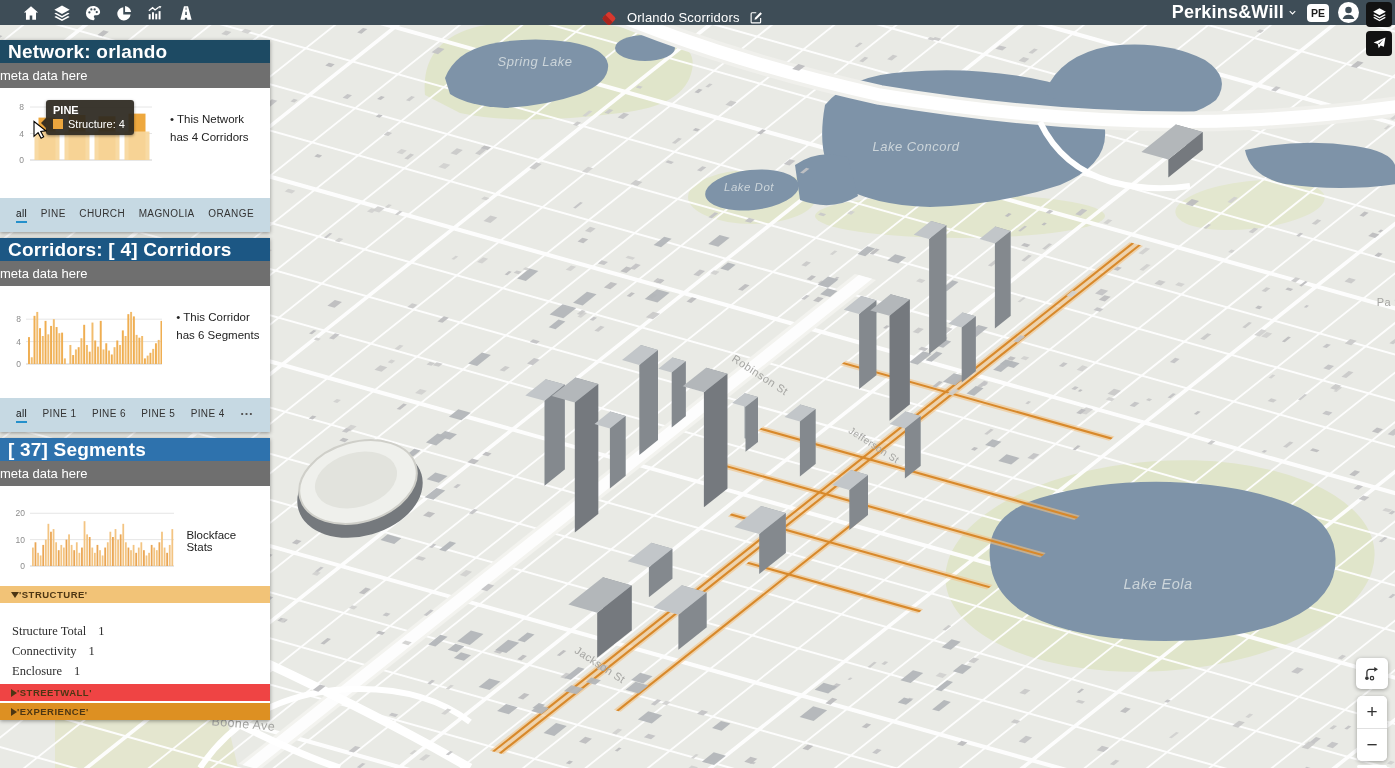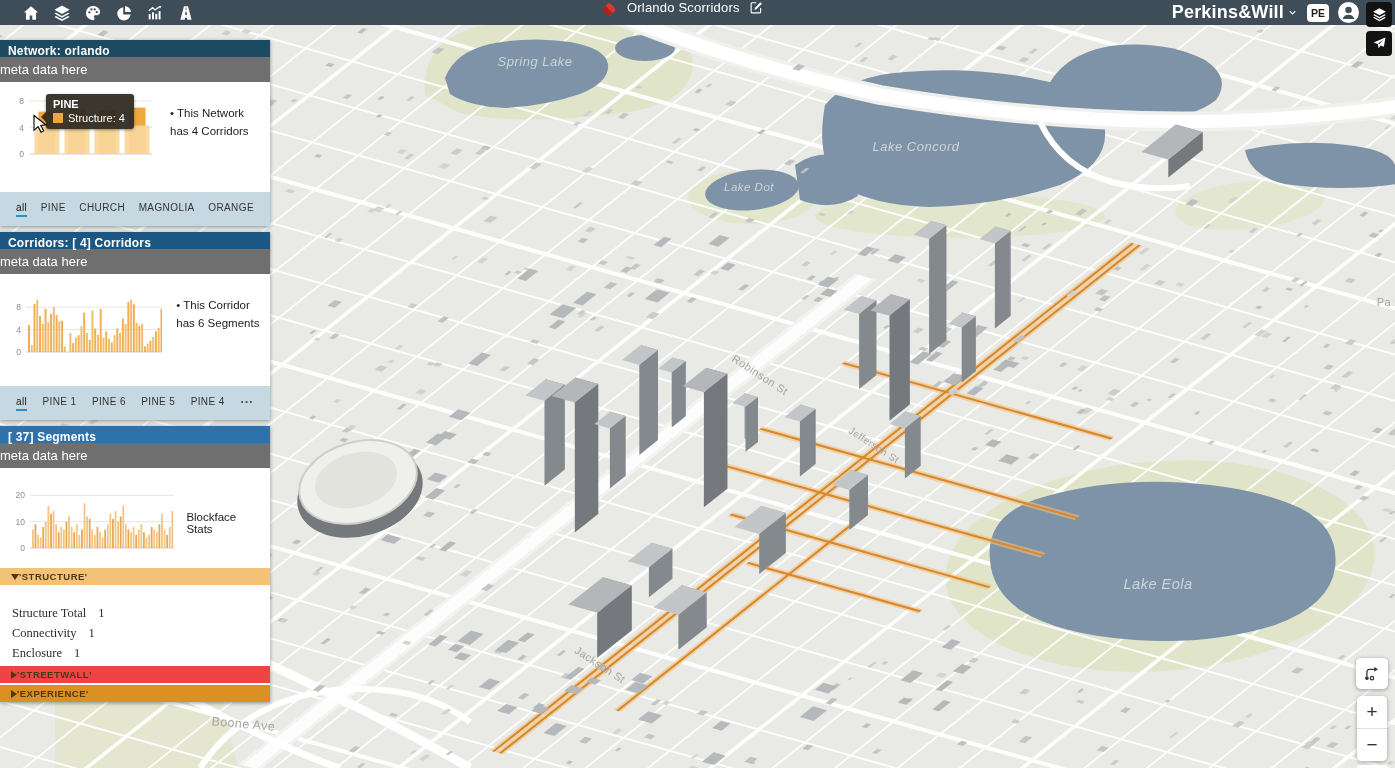--- a/index.html
+++ b/index.html
@@ -7,39 +7,39 @@
   #app{position:relative;width:1395px;height:768px;overflow:hidden;
        font-family:"Liberation Sans",sans-serif;background:#e9eae5;}
   #map-svg{position:absolute;left:0;top:0;}
 
   
   #navbar{position:absolute;left:0;top:0;width:1395px;height:25px;background:#3e4d57;
           display:flex;align-items:center;z-index:30;}
   .nav-icons{display:flex;align-items:center;gap:13px;padding-left:22px;}
   .nav-ic{width:18px;height:18px;display:inline-flex;cursor:pointer;}
   .nav-ic svg{width:18px;height:18px;}
-  .nav-title{position:absolute;left:600px;top:0;height:35px;display:flex;gap:9px;}
+  .nav-title{position:absolute;left:600px;top:0;height:35px;display:flex;align-items:center;gap:9px;}
   .nav-title .t{color:#fff;font-size:13px;font-weight:500;letter-spacing:.2px;}
   .logo-ic{width:18px;height:18px;display:inline-flex;}
   .edit-ic{width:15px;height:15px;display:inline-flex;cursor:pointer;}
   .nav-right{position:absolute;right:36px;top:0;height:25px;display:flex;align-items:center;gap:9px;}
   .brand{color:#fff;font-weight:bold;font-size:18px;letter-spacing:.2px;display:flex;align-items:center;gap:3px;cursor:pointer;}
   .pe-badge{background:#fff;color:#1c1c1c;font-weight:bold;font-size:10.5px;border-radius:4px;
             width:22px;height:18px;display:flex;align-items:center;justify-content:center;cursor:pointer;}
   .avatar{width:21px;height:21px;border-radius:50%;background:#fff;display:inline-flex;align-items:center;justify-content:center;cursor:pointer;}
 
   .chip{position:absolute;width:26px;height:25px;background:#121212;border:none;border-radius:4px;
         display:flex;align-items:center;justify-content:center;cursor:pointer;z-index:31;padding:0;}
   #chip-layers{right:3px;top:2px;}
   #chip-send{right:3px;top:31px;}
 
   
   #sidebar{position:absolute;left:0;top:40px;width:270px;z-index:20;font-size:13px;}
   .panel{background:#fff;box-shadow:0 1px 4px rgba(0,0,0,.4);margin-bottom:6px;}
-  .sec-header{height:17px;line-height:23px;color:#fff;font-weight:bold;font-size:12px;padding-left:8px;letter-spacing:.2px;}
+  .sec-header{height:23px;line-height:23px;color:#fff;font-weight:bold;font-size:19px;padding-left:8px;letter-spacing:.2px;}
   .hdr-network{background:#1d4a63;}
   .hdr-corridors{background:#1c5784;}
   .hdr-segments{background:#2e72ad;}
   .sec-meta{height:25px;line-height:25px;background:#6f6f6f;color:#fff;font-size:13px;}
   .chart-body{position:relative;display:flex;padding:10px 6px 0 4px;}
   .b-network{height:110px;}
   .b-corridors{height:112px;}
   .b-segments{height:100px;}
   .note{list-style:none;margin:12px 0 0 14px;padding:0;font-size:11.5px;color:#222;width:92px;line-height:1.6;}
   .note li::before{content:"• ";}

